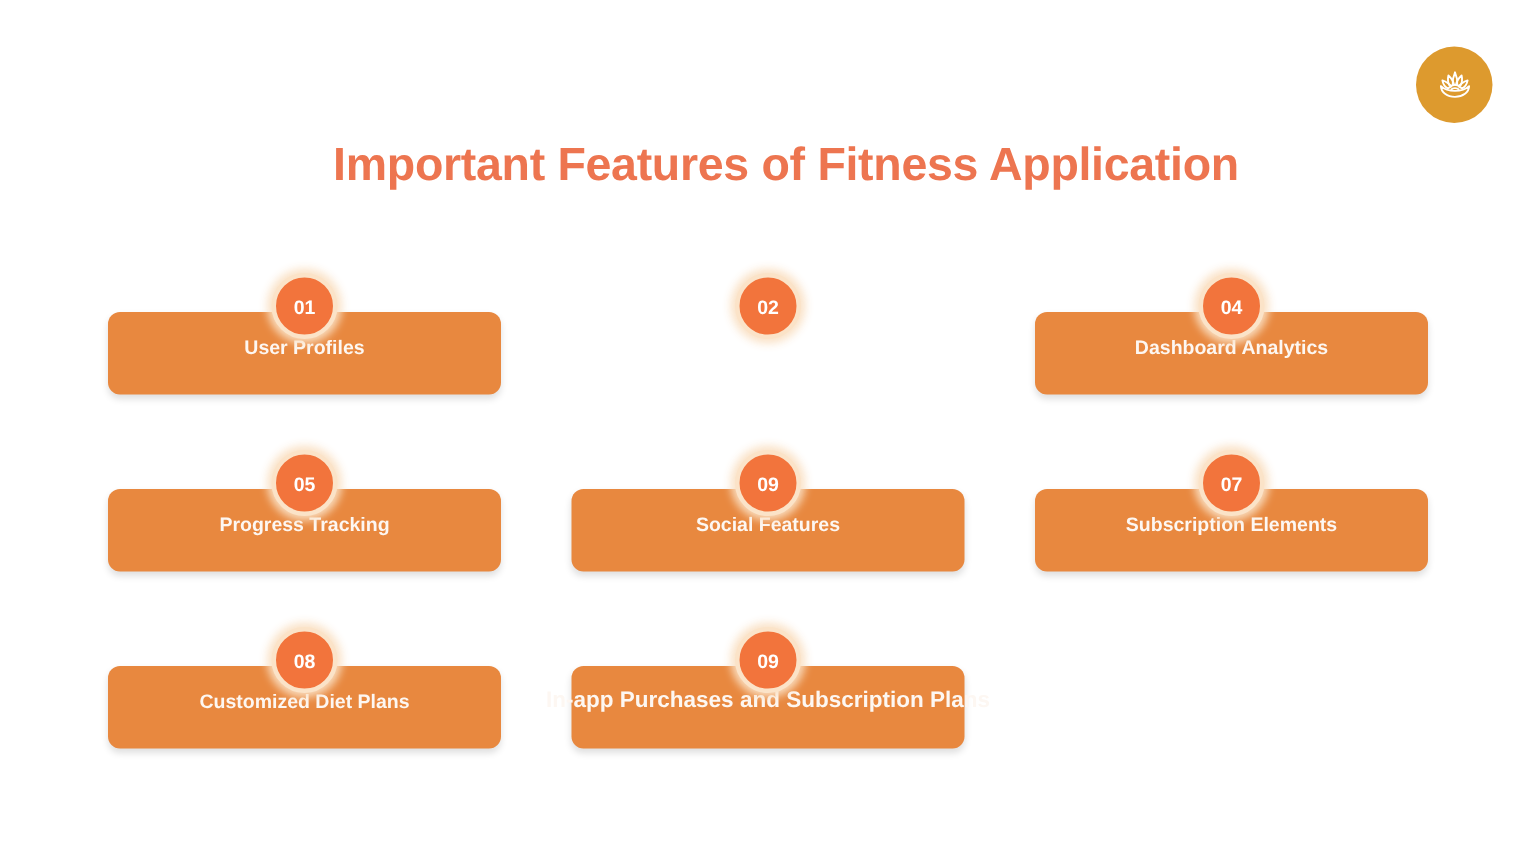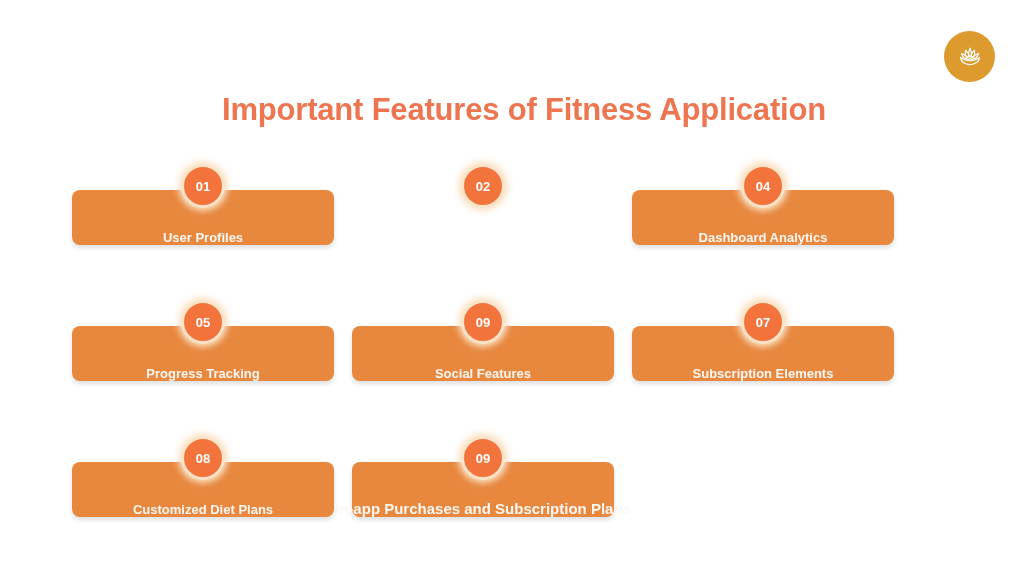--- a/index.html
+++ b/index.html
@@ -40,29 +40,28 @@
     font-size: 31px;
     font-weight: bold;
     color: #ed7550;
     letter-spacing: -0.2px;
     white-space: nowrap;
   }
 
   
   .grid {
     position: absolute;
-    top: 164px;
+    top: 182px;
     left: 72px;
     width: 880px;
     display: grid;
     grid-template-columns: repeat(3, 262px);
     grid-template-rows: repeat(3, 118px);
     column-gap: 47px;
     row-gap: 0px;
-    gap: 18px;
   }
 
   .cell {
     position: relative;
     width: 262px;
     height: 118px;
   }
 
   .card {
     position: absolute;
@@ -70,21 +69,21 @@
     top: 26px;
     width: 262px;
     height: 55px;
     background: #e8883f;
     border-radius: 8px;
     box-shadow: 0 3px 5px rgba(0,0,0,0.13);
     display: flex;
     align-items: flex-end;
     justify-content: center;
     box-sizing: border-box;
-    padding-bottom: 0;
+    padding-bottom: 24px;
   }
 
   .card-label {
     color: #fdf7f2;
     font-size: 13px;
     font-weight: bold;
     text-align: center;
     line-height: 1.1;
     white-space: nowrap;
   }

